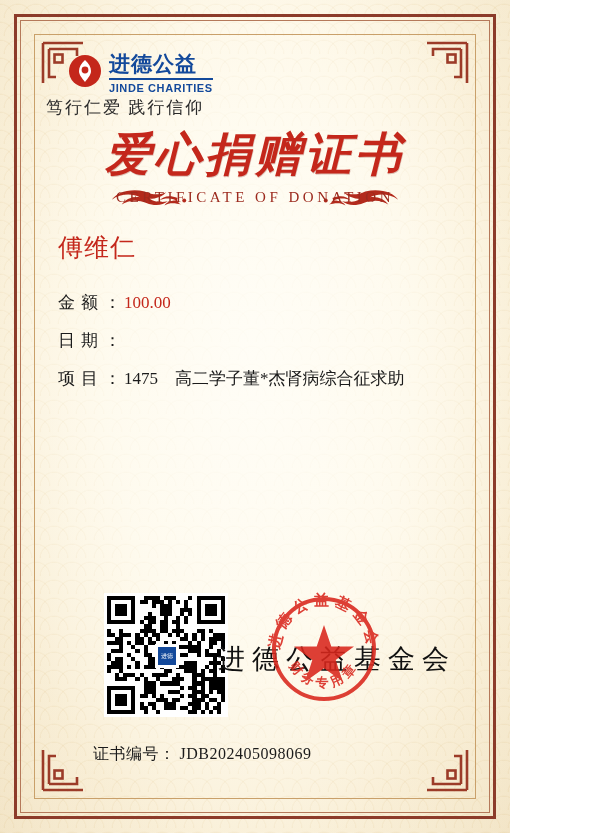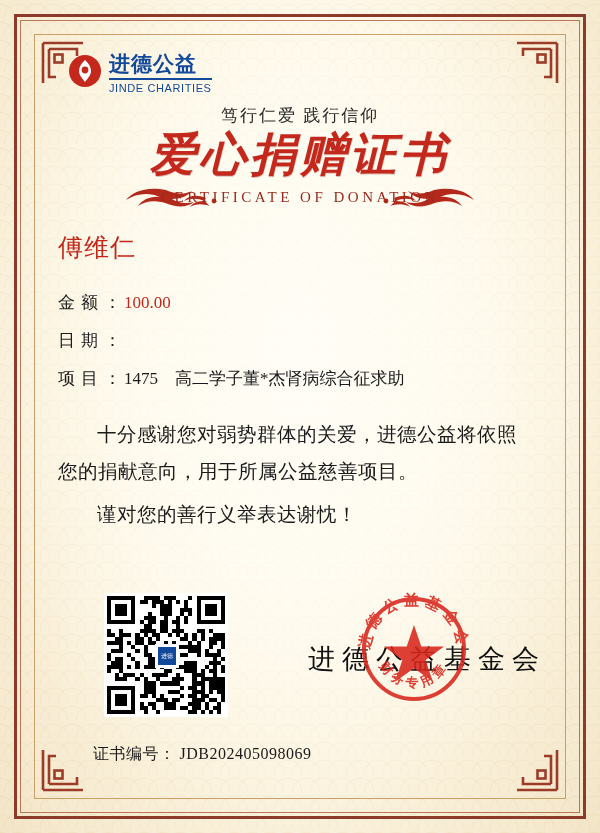--- a/index.html
+++ b/index.html
@@ -9,21 +9,21 @@
   }
   body {
     width: 600px;
     height: 833px;
     font-family: "Liberation Serif", "DejaVu Serif", serif;
     overflow: hidden;
   }
 
   .certificate {
     position: relative;
-    width: 600px;
+    width: 510px;
     height: 833px;
     box-sizing: border-box;
     background:
       radial-gradient(ellipse at 50% 40%, #fffdf4 0%, #fdf6e3 45%, #f7ecd2 75%, #f2e4c6 100%);
     overflow: hidden;
   }
 
   
   .bg-pattern {
     position: absolute;
@@ -112,37 +112,35 @@
   }
   .logo-rule {
     width: 100%;
     height: 2px;
     background: #13499b;
     margin: 2px 0 2px 0;
   }
   .logo-en {
     font-family: "Liberation Sans", sans-serif;
     font-size: 11px;
-    font-weight: normal;
+    font-weight: bold;
     color: #13499b;
     letter-spacing: 0.6px;
     line-height: 13px;
   }
 
   
   .subtitle {
     position: absolute;
     top: 50px;
     width: 100%;
-    text-align: center;
     font-size: 17px;
     color: #2a2a2a;
     letter-spacing: 2px;
     font-family: "Liberation Serif", serif;
-    margin-top: 8px;
   }
   .main-title {
     position: absolute;
     top: 78px;
     width: 100%;
     text-align: center;
     font-size: 46px;
     font-weight: bold;
     color: #c4271b;
     letter-spacing: 4px;
@@ -372,24 +370,20 @@
         <span class="field-label">日期</span>
         <span class="field-colon">：</span>
       </div>
       <div class="field-row">
         <span class="field-label">项目</span>
         <span class="field-colon">：</span>
         <span class="field-value">1475　高二学子董*杰肾病综合征求助</span>
       </div>
     </div>
 
-    <div class="body-text">
-      <p>十分感谢您对弱势群体的关爱，进德公益将依照您的捐献意向，用于所属公益慈善项目。</p>
-      <p>谨对您的善行义举表达谢忱！</p>
-    </div>
 
     <div class="qr">
       <svg id="qr-svg" width="118" height="118" viewBox="0 0 29 29" shape-rendering="crispEdges">
           <rect width="29" height="29" fill="#ffffff"></rect>
           <rect x="0" y="0" width="1" height="1" fill="#000000"></rect>
           <rect x="1" y="0" width="1" height="1" fill="#000000"></rect>
           <rect x="2" y="0" width="1" height="1" fill="#000000"></rect>
           <rect x="3" y="0" width="1" height="1" fill="#000000"></rect>
           <rect x="4" y="0" width="1" height="1" fill="#000000"></rect>
           <rect x="5" y="0" width="1" height="1" fill="#000000"></rect>

